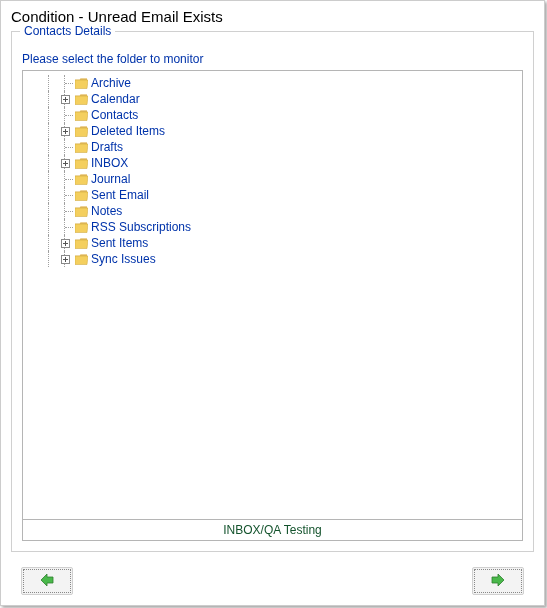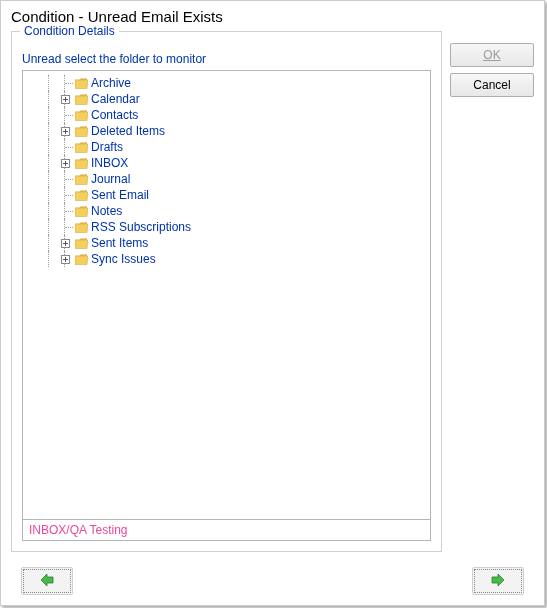--- a/index.html
+++ b/index.html
@@ -127,21 +127,22 @@
       border-left: 1px dotted #a0a0a0;
     }
     .exp-wrap .expander {
       position: relative;
       z-index: 1;
     }
     .path-box {
       border: 1px solid #b5b5b5;
       border-top: none;
       padding: 3px 6px;
-      color: #ec4899;
+      color: #14532d;
+      text-align: center;
     }
     .right-buttons {
       width: 84px;
       display: flex;
       flex-direction: column;
       gap: 6px;
       padding-top: 12px;
     }
     .btn {
       border: 1px solid #adadad;
@@ -188,22 +189,22 @@
       box-shadow: 2px 2px 3px rgba(0,0,0,0.35);
     }
   </style>
 </head>
 <body>
 
 <div class="outer">
   <div class="window-title">Condition - Unread Email  Exists</div>
   <div class="content-area">
     <div class="fieldset">
-      <div class="fieldset-legend">Condition Details</div>
-      <div class="prompt-label">Unread select the folder to monitor</div>
+      <div class="fieldset-legend">Contacts Details</div>
+      <div class="prompt-label">Please select the folder to monitor</div>
 
       <div class="tree-box" id="tree-box">
           <div class="tree-row">
             <span class="cell "></span>
             <span class="cell line-vert"></span>
             <span class="cell line-branch"></span>
             <span class="cell folder-icon">
               <svg viewBox="0 0 13 11">
                 <path d="M0 2 L4 2 L5.5 0.5 L12 0.5 L12 1.8 L0 1.8 Z" fill="#d9a42a"></path>
                 <path d="M0 2 L13 2 L12 10.5 L0 10.5 Z" fill="#f4cf5e" stroke="#caa337" stroke-width="0.5"></path>
@@ -349,28 +350,20 @@
               <svg viewBox="0 0 13 11">
                 <path d="M0 2 L4 2 L5.5 0.5 L12 0.5 L12 1.8 L0 1.8 Z" fill="#d9a42a"></path>
                 <path d="M0 2 L13 2 L12 10.5 L0 10.5 Z" fill="#f4cf5e" stroke="#caa337" stroke-width="0.5"></path>
               </svg>
             </span>
             <span class="tree-label">Sync Issues</span>
           </div>
         </div>
 
       <div class="path-box">INBOX/QA Testing</div>
-    </div>
-    <div class="right-buttons">
-      <div class="btn disabled">
-        <span style="text-decoration: underline;">OK</span>
-      </div>
-      <div class="btn">
-        <span>Cancel</span>
-      </div>
     </div>
   </div>
 
   <div class="bottom-nav">
     <div class="nav-btn">
       <span class="arrow-icon">
         <svg viewBox="0 0 16 14">
             <path d="M8 1 L2 7 L8 13 L8 10 L14 10 L14 4 L8 4 Z" fill="#49b84a" stroke="#2e7d2e" stroke-width="0.8"></path>
           </svg>
       </span>

